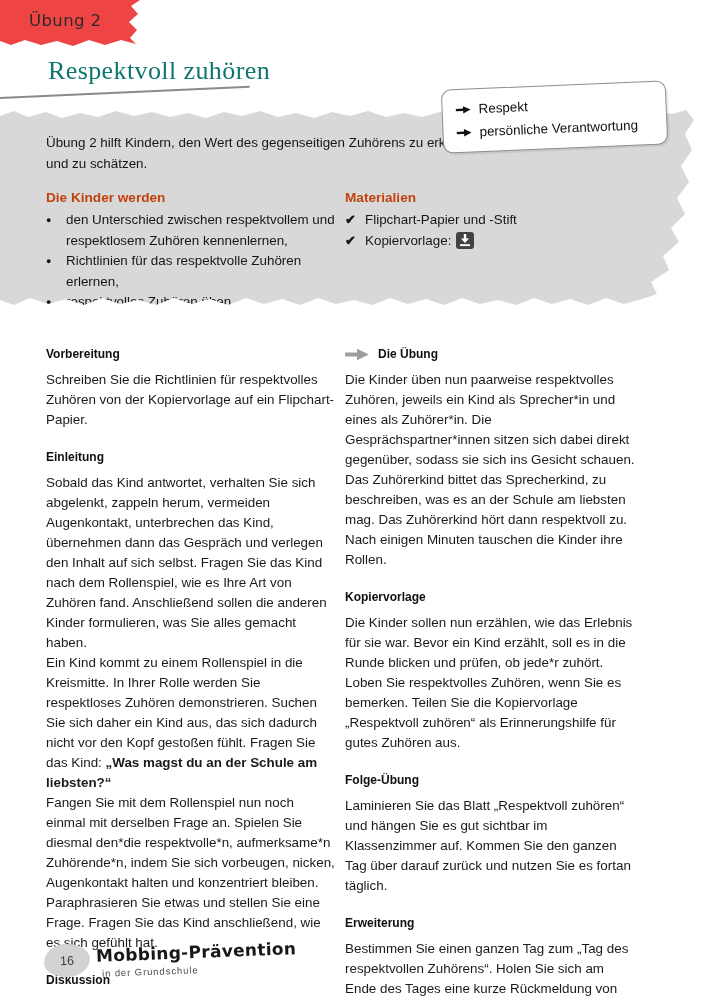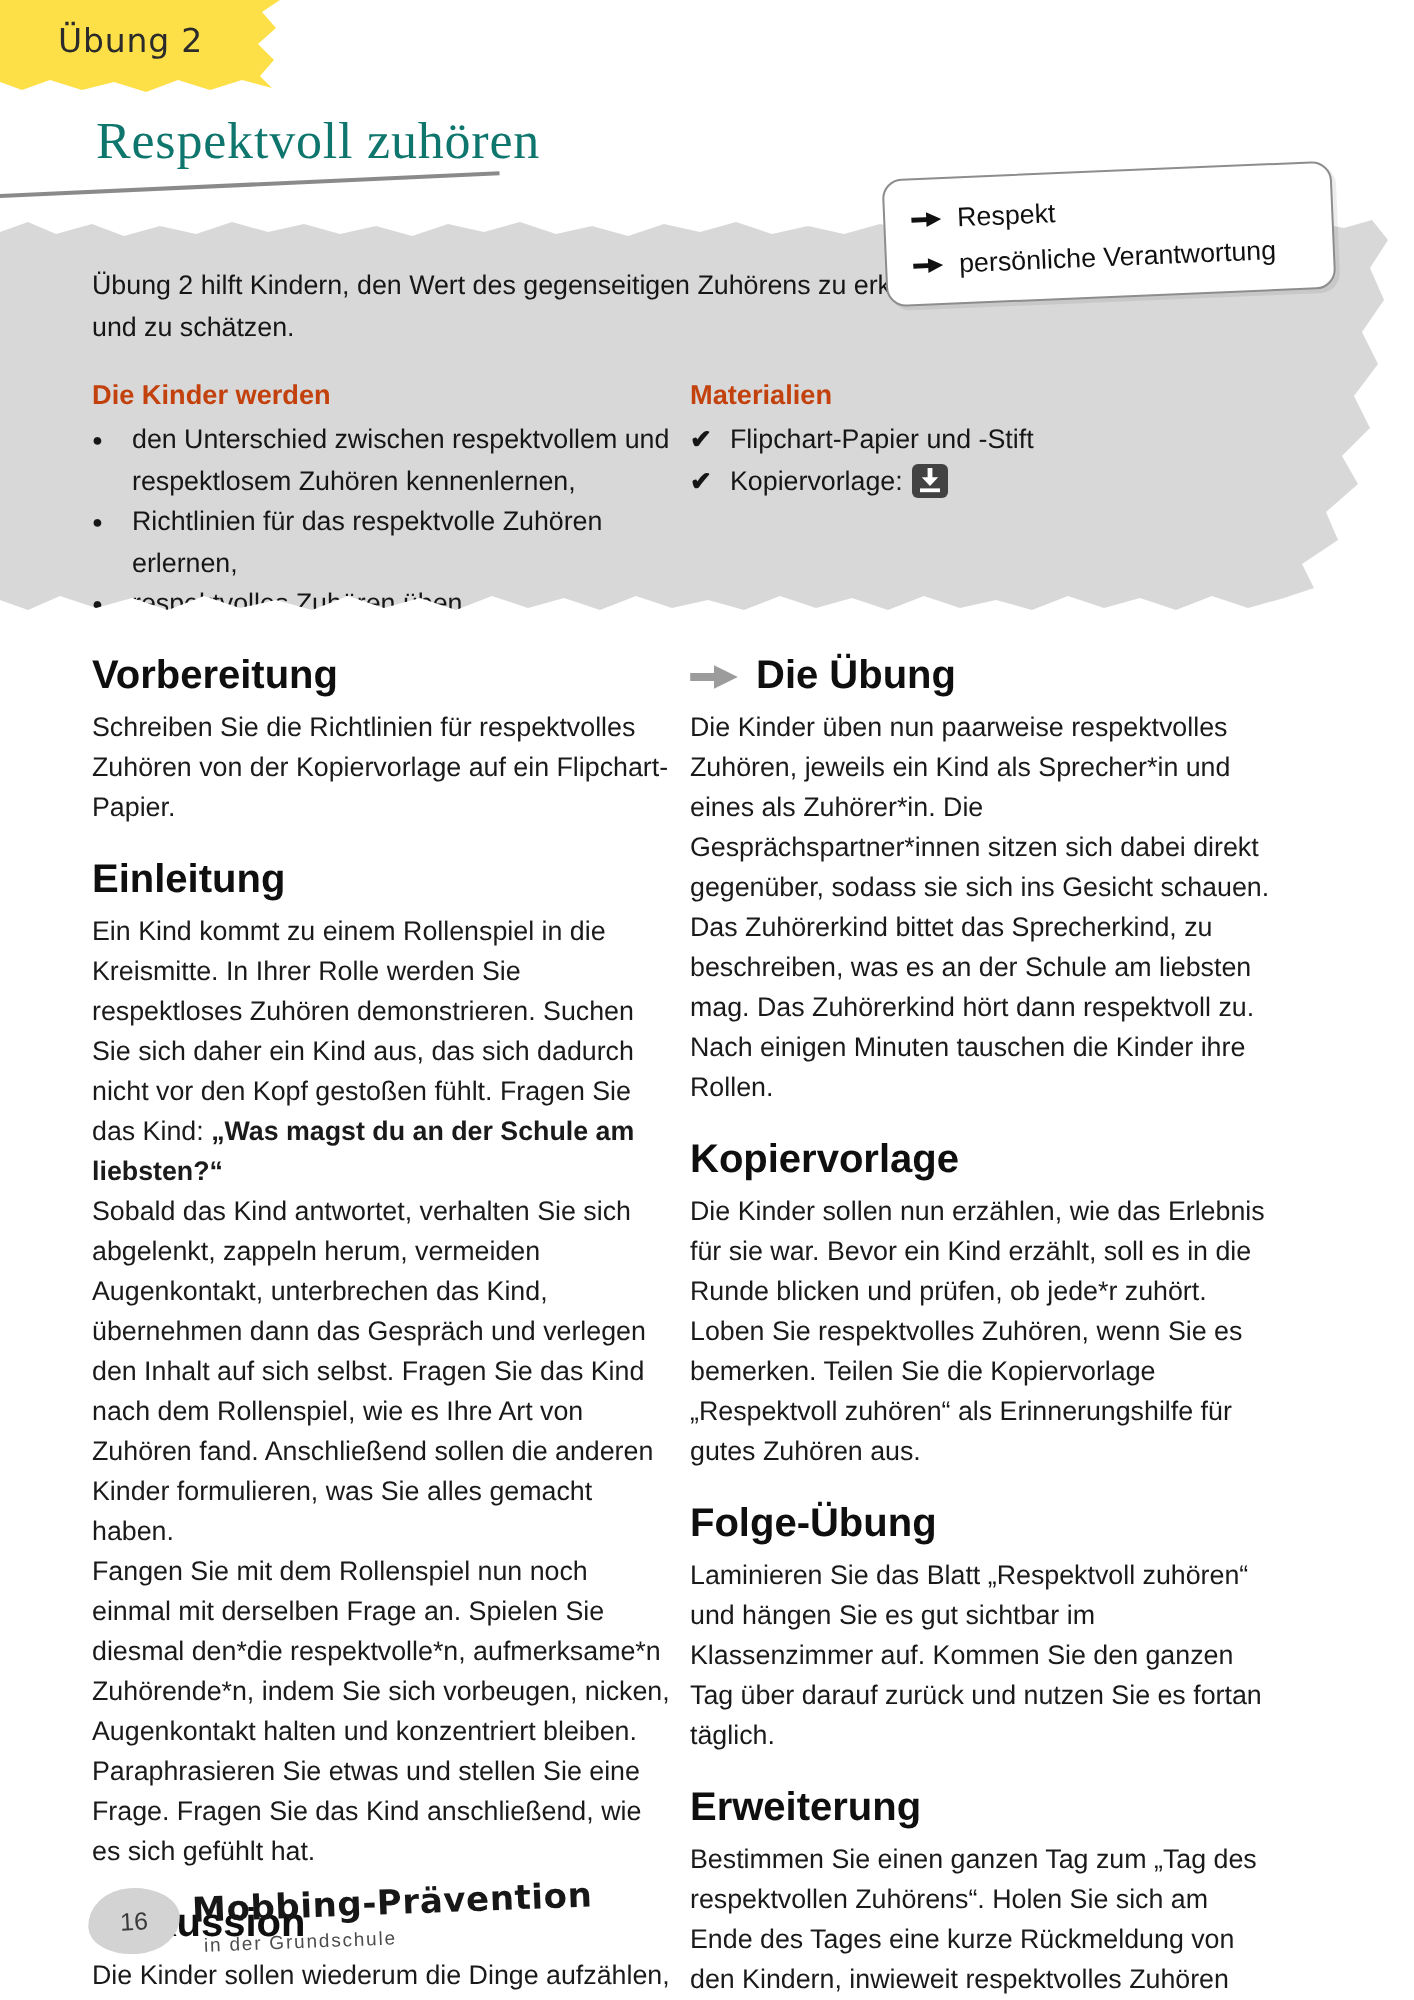--- a/index.html
+++ b/index.html
@@ -3,21 +3,21 @@
 <meta charset="utf-8">
 <style>
   html,body{margin:0;padding:0;}
   body{
     width:707px;height:1000px;position:relative;overflow:hidden;
     background:#ffffff;color:#1b1b1b;
     font-family:"Liberation Sans",sans-serif;
   }
   
   .banner{
-    position:absolute;left:0;top:0;width:140px;height:46px;background:#fde047;
+    position:absolute;left:0;top:0;width:140px;height:46px;background:#ef4444;
     clip-path:polygon(0 0,140px 0,131px 6px,138px 14px,129px 22px,137px 30px,130px 38px,136px 44px,121px 40px,105px 45px,89px 40px,73px 46px,57px 41px,41px 45px,25px 40px,11px 45px,0 41px);
   }
   .banner-label{
     position:absolute;left:29px;top:11px;
     font-family:"DejaVu Sans",sans-serif;font-size:16.5px;color:#2b2b2b;letter-spacing:.4px;
   }
   
   .page-title{
     position:absolute;left:48px;top:56px;
     font-family:Liberation Serif, serif;font-size:26px;color:#0f766e;letter-spacing:.4px;
@@ -52,21 +52,21 @@
   }
   .tag-row{display:flex;align-items:center;gap:8px;font-size:13.4px;line-height:23px;color:#101010;}
   .arrow-svg{flex:0 0 auto;}
   
   .col{position:absolute;top:327px;font-size:13.4px;line-height:20px;color:#1a1a1a;}
   .col-left{left:46px;width:290px;}
   .col-right{left:345px;width:293px;}
   .section{margin:0;}
   .section + .section{margin-top:15px;}
   .section-heading{
-    font-size:20px;font-weight:bold;color:#0f0f0f;margin:0 0 5px 0;line-height:22px;
+    font-size:12px;font-weight:bold;color:#0f0f0f;margin:16px 0 5px 0;line-height:22px;
     display:flex;align-items:center;gap:9px;
   }
   .section p{margin:0;}
   .section p strong{font-weight:bold;}
   
   .page-blob{
     position:absolute;left:44px;top:944px;width:46px;height:33px;background:#d3d3d3;
     border-radius:48% 54% 50% 50%/58% 48% 55% 45%;transform:rotate(-3deg);
   }
   .page-number{
@@ -142,22 +142,22 @@
   </div>
 </div>
 
 <div class="col col-left">
   <div class="section">
     <div class="section-heading">Vorbereitung</div>
     <p>Schreiben Sie die Richtlinien für respektvolles Zuhören von der Kopiervorlage auf ein Flipchart-Papier.</p>
   </div>
   <div class="section">
     <div class="section-heading">Einleitung</div>
+    <p>Sobald das Kind antwortet, verhalten Sie sich abgelenkt, zappeln herum, vermeiden Augenkontakt, unterbrechen das Kind, übernehmen dann das Gespräch und verlegen den Inhalt auf sich selbst. Fragen Sie das Kind nach dem Rollenspiel, wie es Ihre Art von Zuhören fand. Anschließend sollen die anderen Kinder formulieren, was Sie alles gemacht haben.</p>
     <p><span>Ein Kind kommt zu einem Rollenspiel in die Kreismitte. In Ihrer Rolle werden Sie respektloses Zuhören demonstrieren. Suchen Sie sich daher ein Kind aus, das sich dadurch nicht vor den Kopf gestoßen fühlt. Fragen Sie das Kind: </span><strong>„Was magst du an der Schule am liebsten?“</strong></p>
-    <p>Sobald das Kind antwortet, verhalten Sie sich abgelenkt, zappeln herum, vermeiden Augenkontakt, unterbrechen das Kind, übernehmen dann das Gespräch und verlegen den Inhalt auf sich selbst. Fragen Sie das Kind nach dem Rollenspiel, wie es Ihre Art von Zuhören fand. Anschließend sollen die anderen Kinder formulieren, was Sie alles gemacht haben.</p>
     <p>Fangen Sie mit dem Rollenspiel nun noch einmal mit derselben Frage an. Spielen Sie diesmal den*die respektvolle*n, aufmerksame*n Zuhörende*n, indem Sie sich vorbeugen, nicken, Augenkontakt halten und konzentriert bleiben.</p>
     <p>Paraphrasieren Sie etwas und stellen Sie eine Frage. Fragen Sie das Kind anschließend, wie es sich gefühlt hat.</p>
   </div>
   <div class="section">
     <div class="section-heading">Diskussion</div>
     <p><span>Die Kinder sollen wiederum die Dinge aufzählen, die Sie getan haben. Sammeln Sie sie an der Tafel. Zeigen Sie den Kindern nun das Blatt, das Sie vorbereitet haben. Fragen Sie: </span></p>
   </div>
 </div>
 
 <div class="col col-right">

